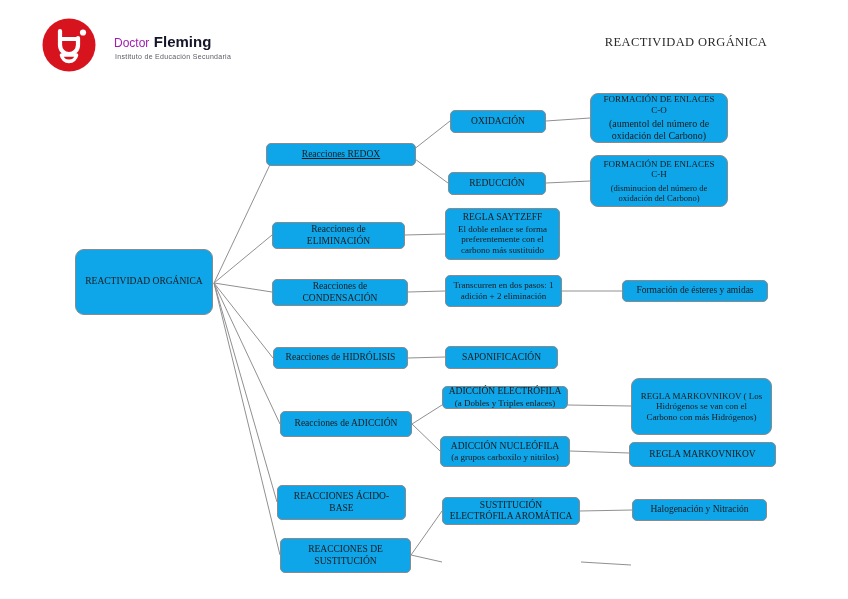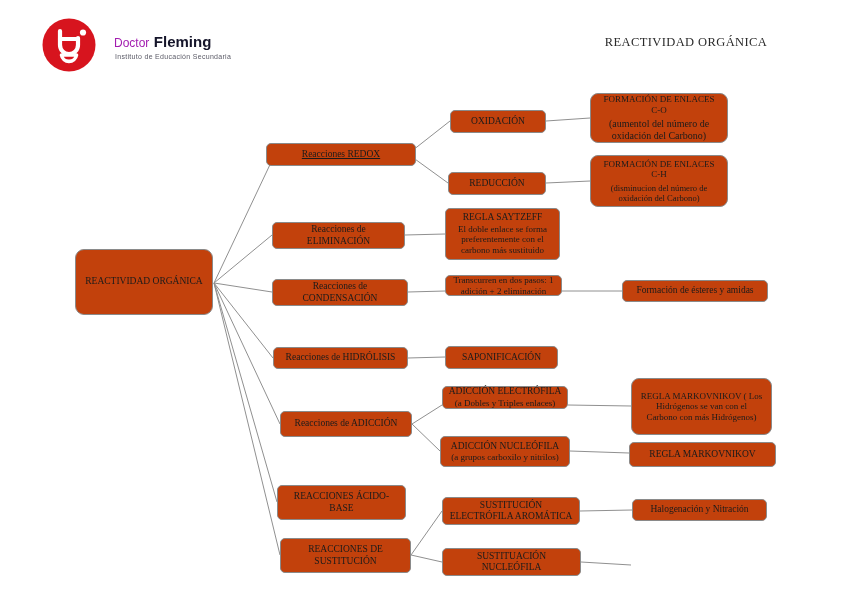--- a/index.html
+++ b/index.html
@@ -2,21 +2,21 @@
 <html><head>
 <meta charset="utf-8">
 <style>
   html,body{margin:0;padding:0;background:#ffffff;}
   .canvas{
     position:relative;width:848px;height:599px;background:#ffffff;
     font-family:"Liberation Serif", serif;overflow:hidden;
   }
   svg.links{position:absolute;left:0;top:0;width:848px;height:599px;}
   .node{
-    position:absolute;box-sizing:border-box;background:#c2410c;
+    position:absolute;box-sizing:border-box;background:#0ea5e9;
     border:1px solid #8a8a8a;border-radius:5px;
     display:flex;flex-direction:column;align-items:center;justify-content:center;
     text-align:center;font-size:9.5px;line-height:1.18;color:#1b1b1b;
     white-space:pre-line;padding:1px 3px;z-index:2;
   }
   .node .t{white-space:pre-line;}
   .node .sub{white-space:pre-line;font-size:9px;margin-top:3px;}
   .node.r9{border-radius:9px;}
   .node.r8{border-radius:8px;}
   .header-title{
@@ -123,42 +123,38 @@
   </div>
   <div class="node" style="left:448px;top:172px;width:98px;height:23px;">
     <span class="t">REDUCCIÓN</span>
   </div>
   <div class="node" style="left:445px;top:208px;width:115px;height:52px;">
     <span class="t">REGLA SAYTZEFF</span>
     <span class="sub" style="margin-top:0px;">El doble enlace se forma
 preferentemente con el
 carbono más sustituido</span>
   </div>
-  <div class="node" style="left:445px;top:275px;width:117px;height:21px;">
+  <div class="node" style="left:445px;top:275px;width:117px;height:32px;">
     <span class="t" style="font-size:9px;">Transcurren en dos pasos: 1
 adición + 2 eliminación</span>
   </div>
   <div class="node" style="left:445px;top:346px;width:113px;height:23px;">
     <span class="t">SAPONIFICACIÓN</span>
   </div>
   <div class="node" style="left:442px;top:386px;width:126px;height:23px;">
     <span class="t">ADICCIÓN ELECTRÓFILA</span>
     <span class="sub" style="margin-top:1px;">(a Dobles y Triples enlaces)</span>
   </div>
   <div class="node" style="left:440px;top:436px;width:130px;height:31px;">
     <span class="t">ADICCIÓN NUCLEÓFILA</span>
     <span class="sub" style="margin-top:0px;">(a grupos carboxilo y nitrilos)</span>
   </div>
   <div class="node" style="left:442px;top:497px;width:138px;height:28px;">
     <span class="t">SUSTITUCIÓN
 ELECTRÓFILA AROMÁTICA</span>
-  </div>
-  <div class="node" style="left:442px;top:548px;width:139px;height:28px;">
-    <span class="t">SUSTITUACIÓN
-NUCLEÓFILA</span>
   </div>
 
   <div class="node r8" style="left:590px;top:93px;width:138px;height:50px;">
     <span class="t" style="font-size:9px;">FORMACIÓN DE ENLACES
 C-O</span>
     <span class="sub" style="font-size:10px;">(aumentol del número de
 oxidación del Carbono)</span>
   </div>
   <div class="node r8" style="left:590px;top:155px;width:138px;height:52px;">
     <span class="t" style="font-size:9px;">FORMACIÓN DE ENLACES

